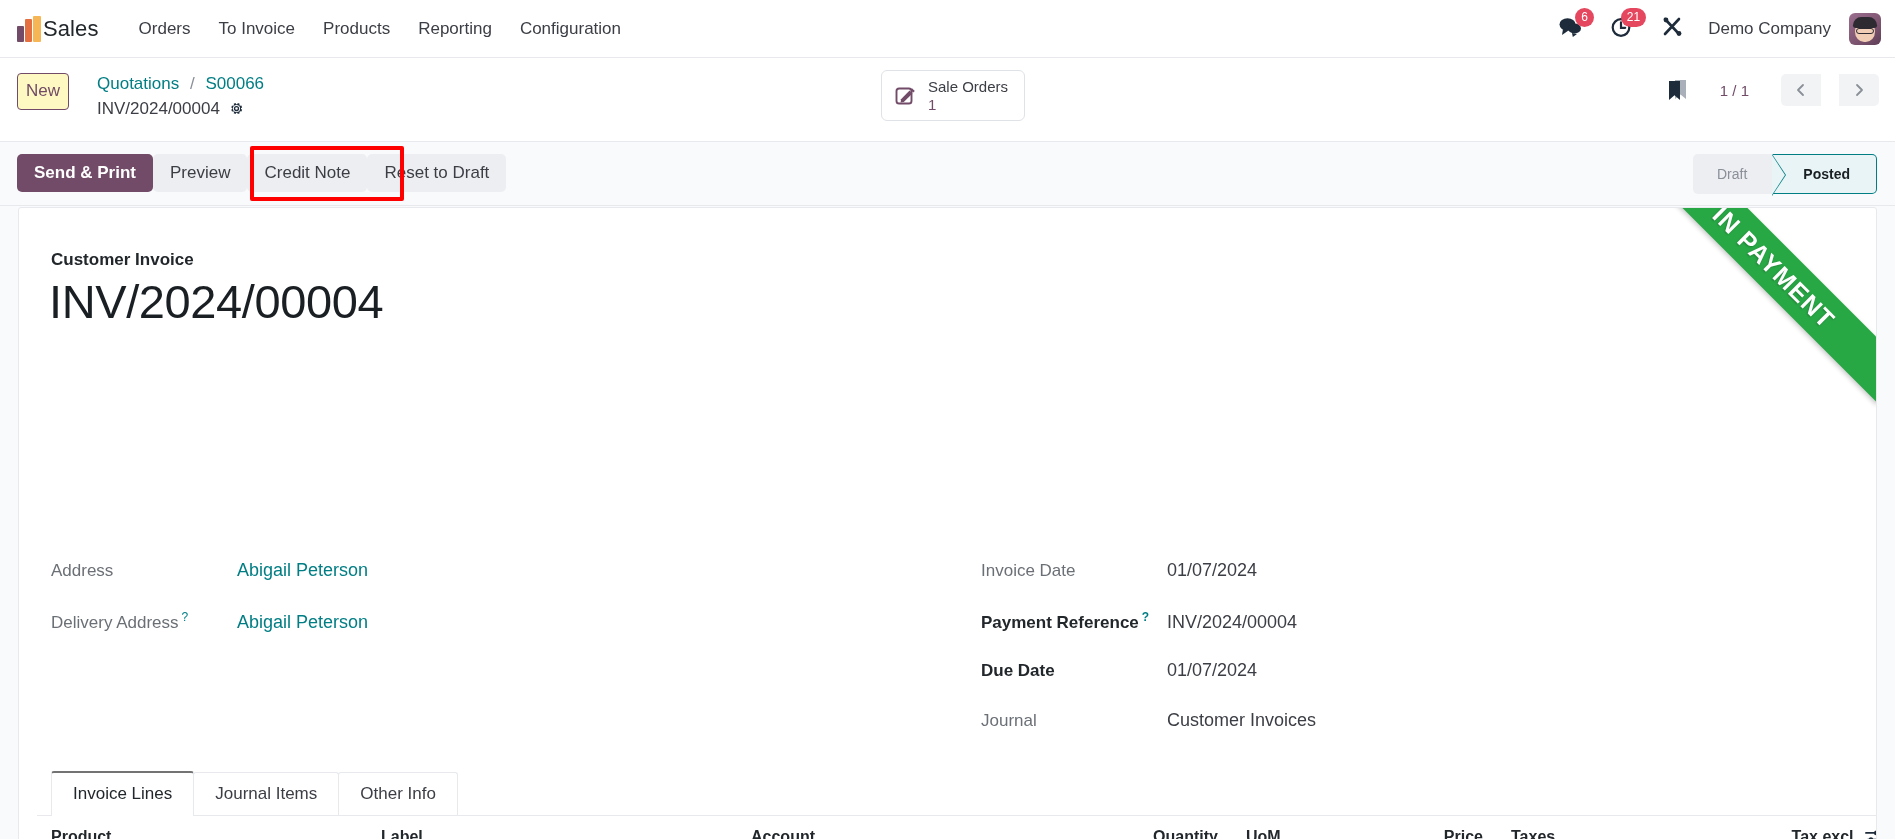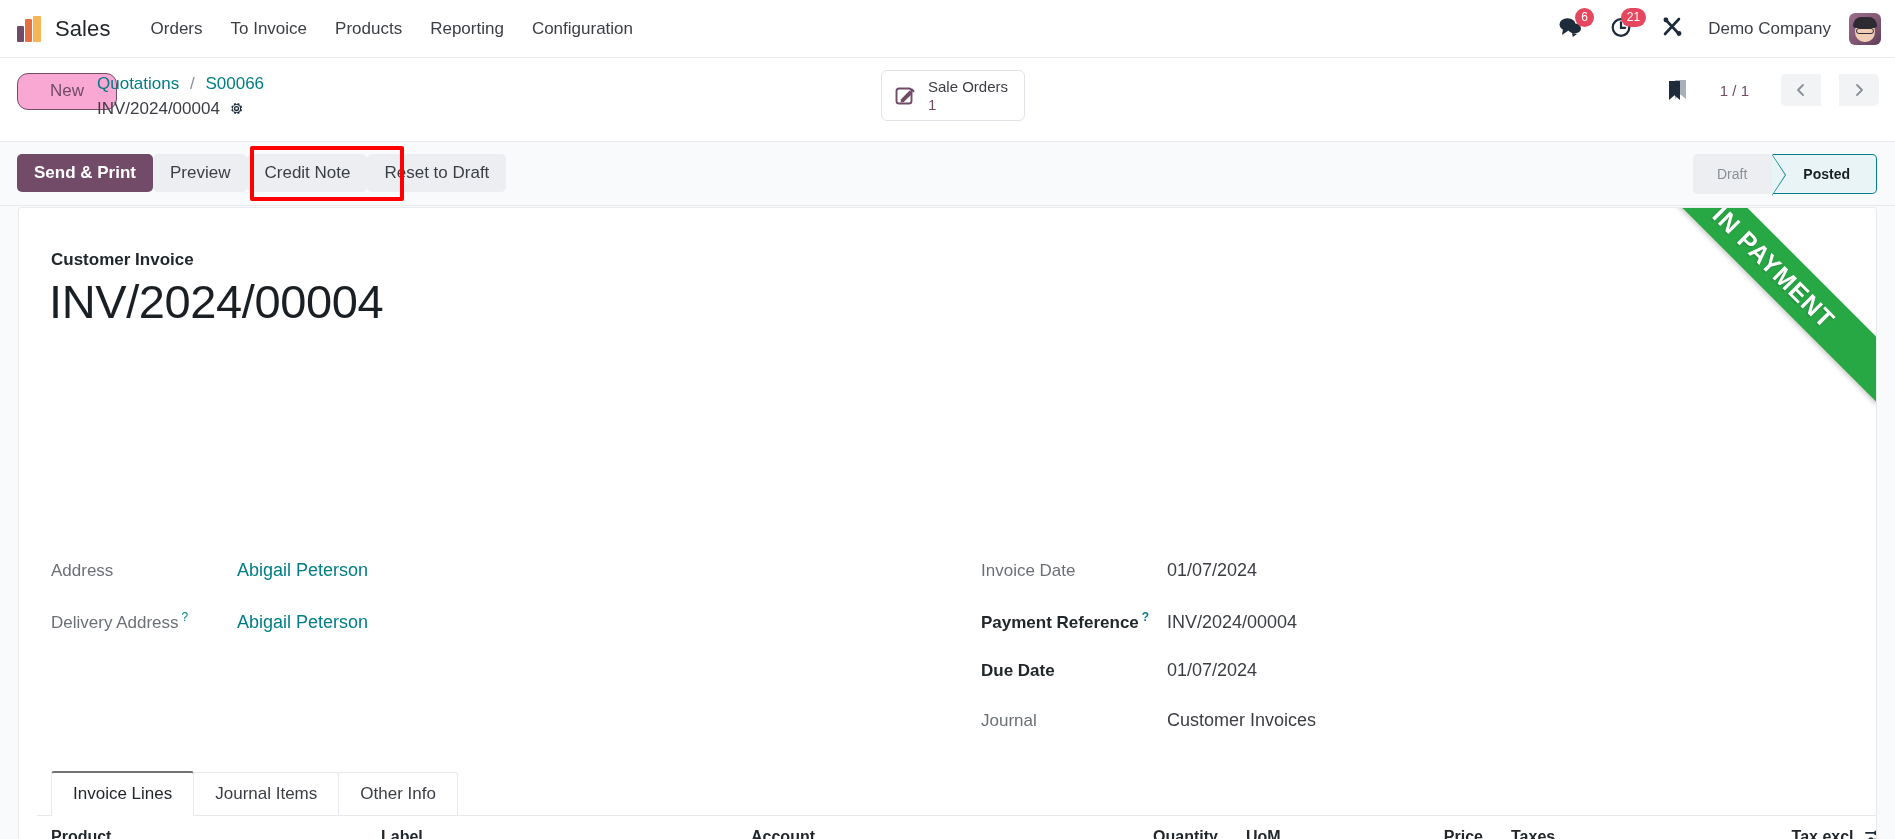--- a/index.html
+++ b/index.html
@@ -23,21 +23,21 @@
   .brand-logo {
     margin-left: 17px; width: 26px; height: 26px;
     position: relative; flex: 0 0 auto;
   }
   .brand-logo i { position: absolute; bottom: 0; border-radius: 1px; display:block; }
   .bl1 { left: 0;  width: 7px; height: 16px; background: #714b67; }
   .bl2 { left: 8px; width: 7px; height: 23px; background: #e46f41; }
   .bl3 { left: 16px; width: 8px; height: 26px; background: #f6b655; }
 
   .brand-name {
-    margin-left: 12px; font-size: 22px; color: #22272b;
+    font-size: 22px; color: #22272b;
     font-weight: 400; letter-spacing: .1px;
   }
   .nav-items { display: flex; align-items: center; margin-left: 26px; }
   .nav-item {
     font-size: 17px; color: #3c3e45; padding: 6px 14px;
     cursor: pointer; white-space: nowrap;
   }
 
   .nav-right {
     margin-left: auto; display: flex; align-items: center;
@@ -73,22 +73,22 @@
 
   
   .cp {
     position: absolute; top: 58px; left: 0;
     width: 1895px; height: 84px;
     background: #ffffff;
     border-bottom: 1px solid #e7e9ed;
   }
   .btn-new {
     position: absolute; left: 17px; top: 15px;
-    border: 1px solid #714b67; color: #714b67; background: #f9a8d4;
-    border-radius: 11px; font-size: 17px; padding: 8px 32px;
+    border: 1px solid #714b67; color: #714b67; background: #fef9c3;
+    border-radius: 4px; font-size: 17px; padding: 8px 8px;
     cursor: pointer; line-height: 1.1;
   }
   .breadcrumb { position: absolute; left: 97px; top: 14px; }
   .bc-line1 { font-size: 17px; color: #017e84; line-height: 1.45; }
   .bc-line1 a { color: #017e84; text-decoration: none; cursor: pointer; }
   .bc-line1 .sep { color: #8a8f98; margin: 0 6px; }
   .bc-line2 { font-size: 17px; color: #3c3e45; line-height: 1.45; display:flex; align-items:center; gap: 9px; }
   .gear { width: 15px; height: 15px; display:inline-block; cursor: pointer; }
 
   .stat-btn {

